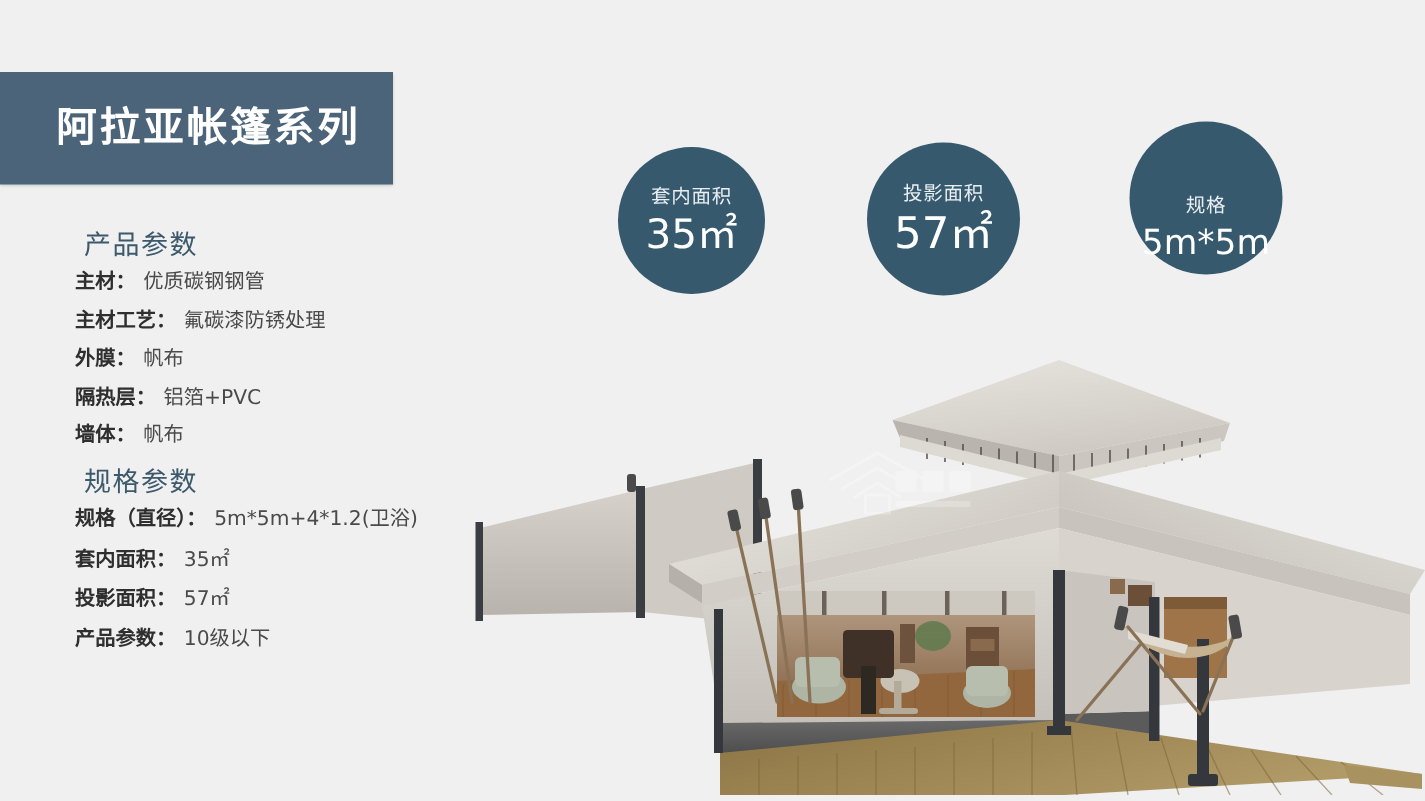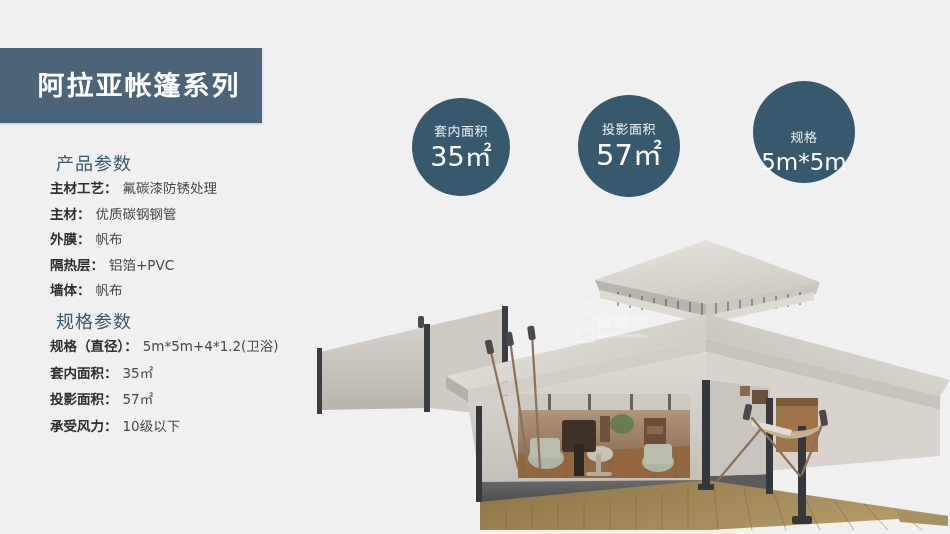--- a/index.html
+++ b/index.html
@@ -159,26 +159,26 @@
   <div id="title-banner">
     <span id="title-banner-text">阿拉亚帐篷系列</span>
   </div>
 
   <div id="spec-column">
 
     <div id="product-section">
       <h2 class="section-heading">产品参数</h2>
       <ul class="param-list">
         <li class="param-row">
+          <span class="param-label">主材：</span>
+          <span class="param-value">优质碳钢钢管</span>
+        </li>
+        <li class="param-row">
           <span class="param-label">主材工艺：</span>
           <span class="param-value">氟碳漆防锈处理</span>
-        </li>
-        <li class="param-row">
-          <span class="param-label">主材：</span>
-          <span class="param-value">优质碳钢钢管</span>
         </li>
         <li class="param-row">
           <span class="param-label">外膜：</span>
           <span class="param-value">帆布</span>
         </li>
         <li class="param-row">
           <span class="param-label">隔热层：</span>
           <span class="param-value">铝箔+PVC</span>
         </li>
         <li class="param-row">
@@ -197,21 +197,21 @@
         </li>
         <li class="param-row">
           <span class="param-label">套内面积：</span>
           <span class="param-value">35㎡</span>
         </li>
         <li class="param-row">
           <span class="param-label">投影面积：</span>
           <span class="param-value">57㎡</span>
         </li>
         <li class="param-row">
-          <span class="param-label">承受风力：</span>
+          <span class="param-label">产品参数：</span>
           <span class="param-value">10级以下</span>
         </li>
       </ul>
     </div>
 
   </div>
 
   <div class="stat-circle" id="stat-circle-0">
     <span class="stat-label">套内面积</span>
     <span class="stat-value">35㎡</span>

